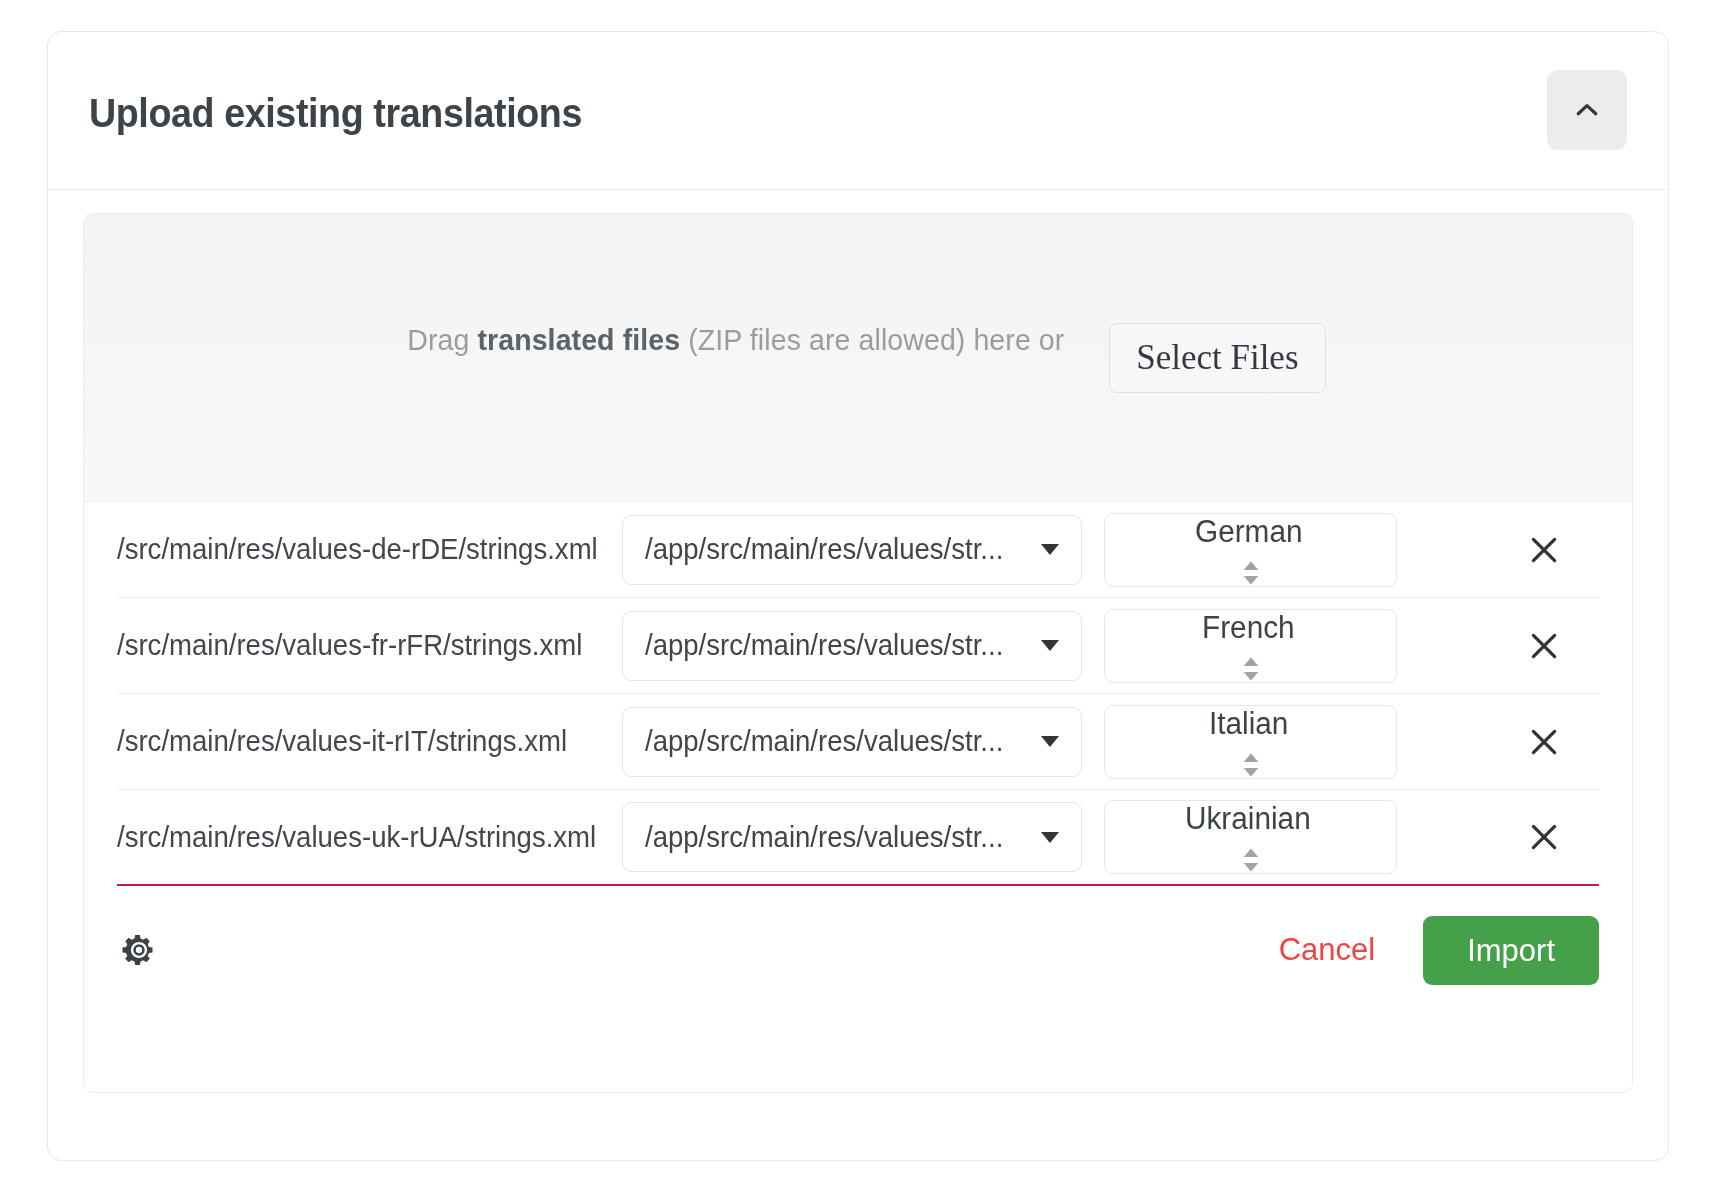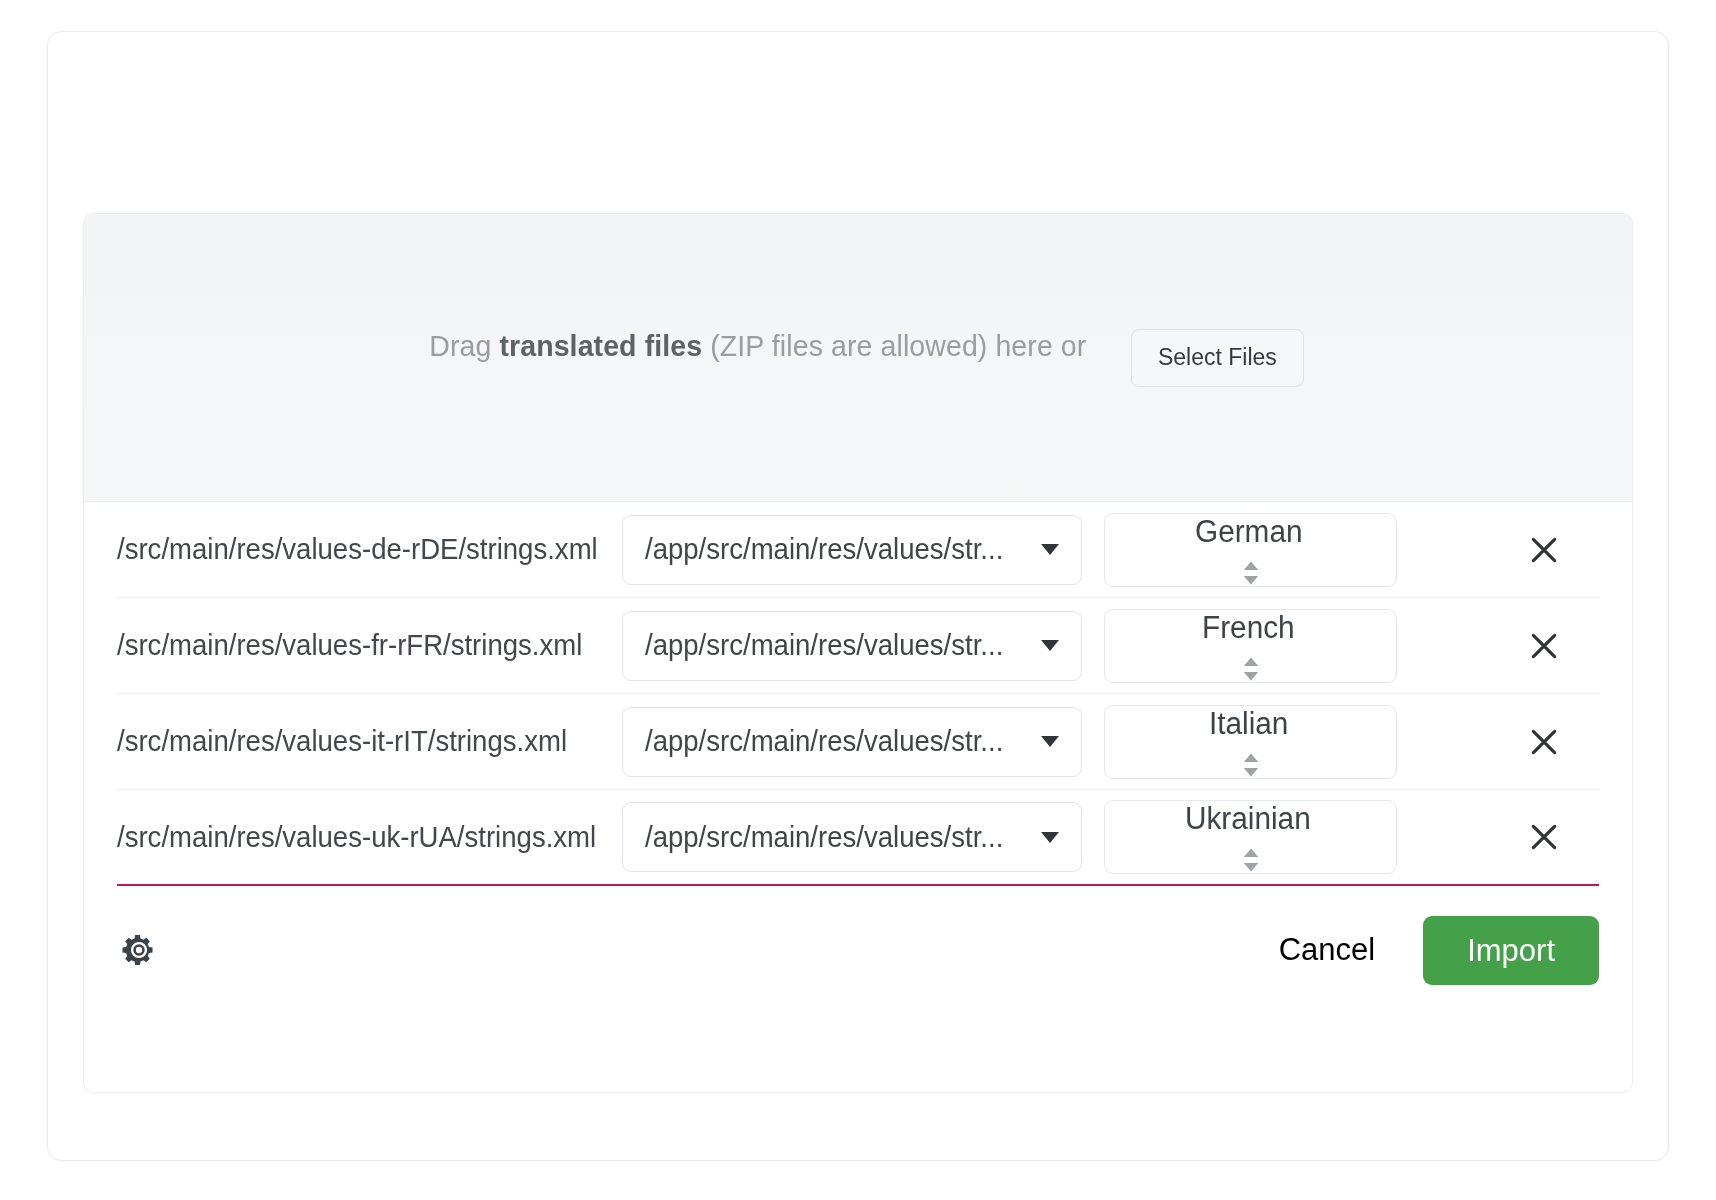--- a/index.html
+++ b/index.html
@@ -100,23 +100,23 @@
   }
   .dz-text b {
     color: #5d6267;
     font-weight: 700;
   }
   .select-files-btn {
     background: #f6f7f8;
     border: 1px solid #dfe1e3;
     border-radius: 8px;
     padding: 16px 26px 17px;
-    font-size: 23px;
+    font-size: 35px;
     color: #35393d;
-    font-family: Liberation Sans, sans-serif;
+    font-family: Liberation Serif, serif;
     font-stretch: condensed;
     cursor: pointer;
     line-height: 1;
     white-space: nowrap;
   }
 
   
   .table-wrap { padding: 0 33px; background: #fff; }
 
   .thead {
@@ -253,21 +253,21 @@
     padding: 4px;
     line-height: 0;
   }
   .gear-icon { width: 36px; height: 36px; display: block; }
   .footer-spacer { flex: 1; }
   .cancel-btn {
     background: none;
     border: none;
     font-family: "Liberation Sans", sans-serif;
     font-size: 31px;
-    color: #000000;
+    color: #ef4444;
     font-stretch: condensed;
     cursor: pointer;
     padding: 14px 22px;
     margin-right: 26px;
     white-space: nowrap;
   }
   .import-btn {
     background: #45a04a;
     border: none;
     border-radius: 9px;
@@ -279,20 +279,28 @@
     cursor: pointer;
     line-height: 1;
     white-space: nowrap;
   }
 </style>
 </head>
 <body>
 
 <div class="outer-card">
 
+  <div class="card-header">
+    <div class="page-title">Upload existing translations</div>
+    <button class="collapse-btn">
+      <svg class="chev-up" viewBox="0 0 24 24" fill="none">
+        <path d="M5 15 L12 8.5 L19 15" stroke="#34393d" stroke-width="2.6" stroke-linecap="round" stroke-linejoin="round"></path>
+      </svg>
+    </button>
+  </div>
 
   <div class="inner-panel">
 
     <div class="dropzone">
       <div class="dz-inner">
         <div class="dz-text"><span>Drag </span><b>translated files</b><span> (ZIP files are allowed) here or</span></div>
         <button class="select-files-btn">Select Files</button>
       </div>
     </div>
 

